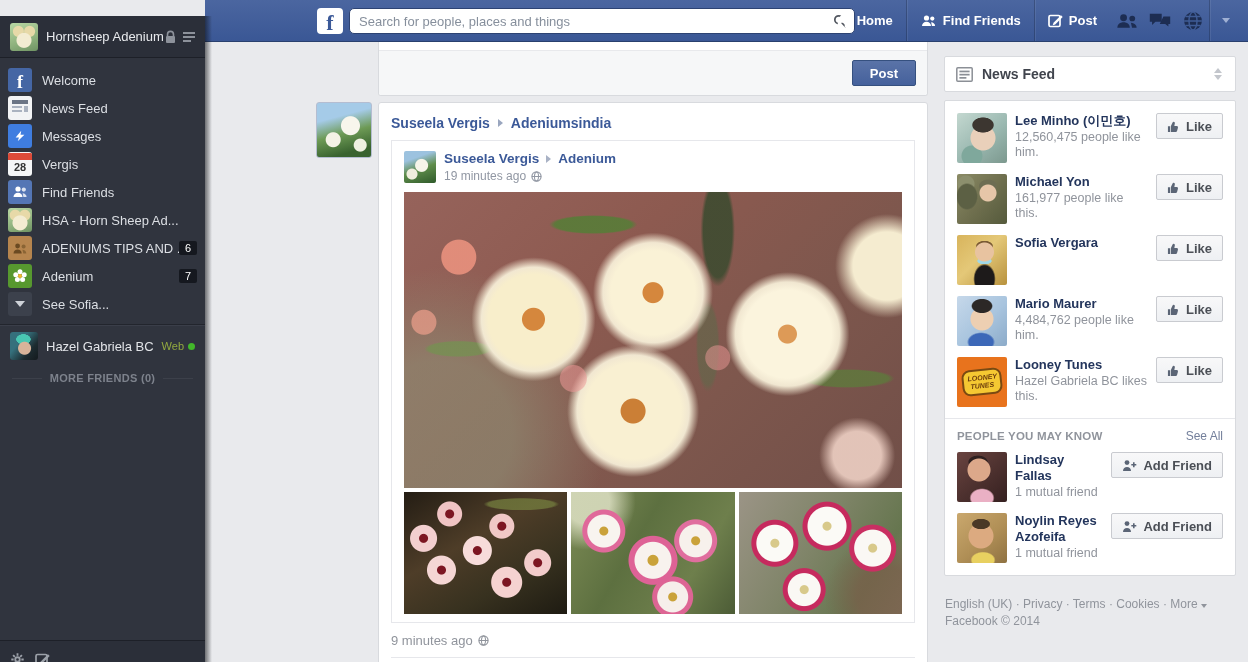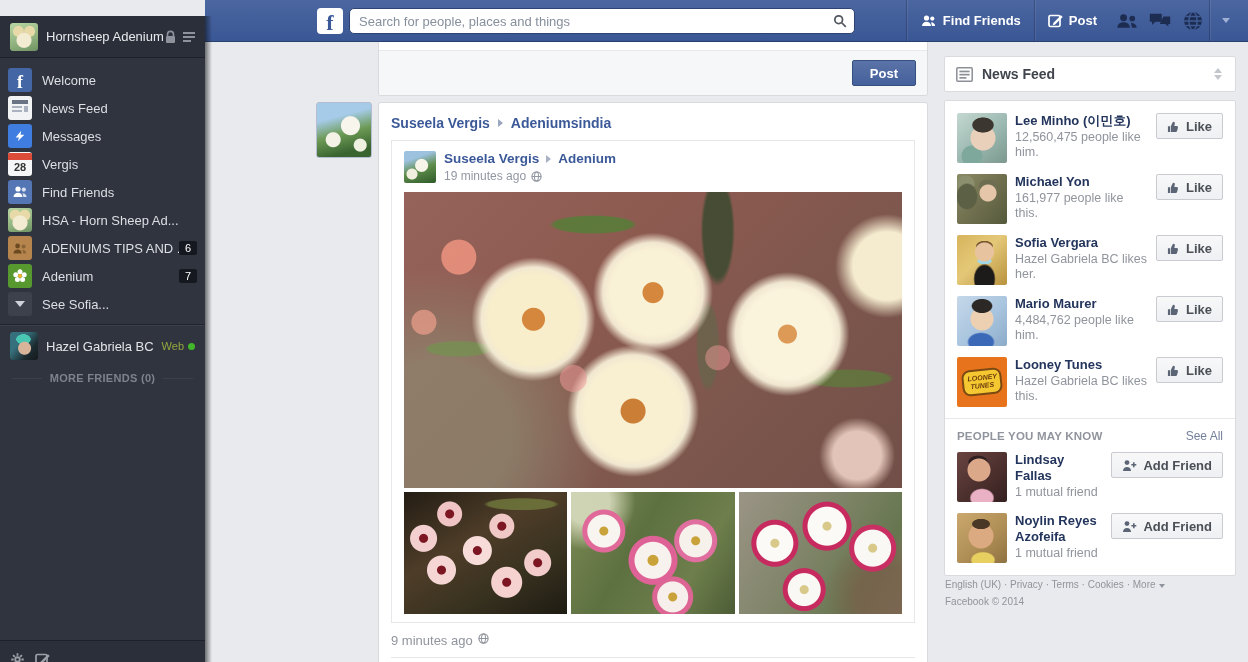--- a/index.html
+++ b/index.html
@@ -192,21 +192,21 @@
     radial-gradient(circle at 54% 28%, #fbfaf6 0 19px, rgba(251,250,246,0) 20px),
     radial-gradient(circle at 82% 46%, #faf8f4 0 18px, rgba(250,248,244,0) 19px),
     radial-gradient(circle at 40% 80%, #faf8f4 0 16px, rgba(250,248,244,0) 17px),
     radial-gradient(circle at 22% 42%, #c62a5e 0 23px, rgba(198,42,94,0) 24px),
     radial-gradient(circle at 54% 28%, #c62a5e 0 24px, rgba(198,42,94,0) 25px),
     radial-gradient(circle at 82% 46%, #c92f62 0 23px, rgba(201,47,98,0) 24px),
     radial-gradient(circle at 40% 80%, #c62a5e 0 21px, rgba(198,42,94,0) 22px),
     radial-gradient(circle at 90% 85%, rgba(120,96,74,.8) 0 16%, rgba(120,96,74,0) 34%),
     linear-gradient(120deg,#9b9486,#7f8468 45%,#66764f 78%,#8b8370); }
 
-  .time-row { margin-top:10px; color:#90949c; font-size:13px; display:flex; 
+  .time-row { margin-top:10px; color:#90949c; font-size:13px; display:flex; align-items:center;
     gap:5px; }
   .action-row { margin-top:9px; border-top:1px solid #e6e7eb; padding-top:8px; display:flex;
     gap:30px; font-size:13px; font-weight:bold; }
 
   
   .rail { position:absolute; left:944px; top:56px; width:292px; }
   .nf-header { height:36px; background:#fff; border:1px solid #d8dade; border-radius:2px;
     display:flex; align-items:center; padding:0 11px; }
   .nf-header .ttl { margin-left:9px; font-size:14px; font-weight:bold; color:#40444d; flex:1; }
   .sorter { display:flex; flex-direction:column; gap:2px; cursor:pointer; padding:4px 2px; }
@@ -259,21 +259,21 @@
     linear-gradient(140deg,#6a4440,#4c302e 55%,#352020); }
   .av-noylin { background:
     radial-gradient(ellipse 14px 8px at 48% 22%, #4a3826 0 60%, rgba(74,56,38,0) 68%),
     radial-gradient(circle at 48% 46%, #dcaa80 0 12px, rgba(220,170,128,0) 13px),
     radial-gradient(ellipse 18px 12px at 52% 94%, #e8d060 0 60%, rgba(232,208,96,0) 70%),
     linear-gradient(140deg,#caa86e,#b08f56 55%,#8f7242); }
   .pymk-divider { border-top:1px solid #e6e7eb; margin:0 -12px; }
   .pymk-head { display:flex; align-items:center; padding:10px 0 9px; }
   .pymk-title { flex:1; font-size:11.5px; font-weight:bold; color:#90949c; letter-spacing:.2px; }
   .see-all { font-size:12px; color:#737f9b; cursor:pointer; }
-  .rail-footer { margin-top:0; font-size:10px; color:#90949c; line-height:17px;
+  .rail-footer { margin-top:20px; font-size:12px; color:#90949c; line-height:17px;
     padding-left:1px; }
   .rail-footer .lnk { cursor:pointer; }
   .caret-sm { display:inline-block; width:0; height:0; border-left:3.5px solid transparent;
     border-right:3.5px solid transparent; border-top:4px solid #90949c; margin-left:3px; }
 
   svg { display:block; }
 </style>
 </head>
 <body>
 
@@ -404,20 +404,26 @@
 <div class="navbar">
   <div class="fb-logo">f</div>
   <div class="search-wrap">
     <input class="search-input" placeholder="Search for people, places and things" style="">
     <svg class="search-mag" width="14" height="14" viewBox="0 0 16 16">
       <circle cx="6.5" cy="6.5" r="4.4" fill="none" stroke="#51565f" stroke-width="2"></circle>
       <line x1="10" y1="10" x2="14.6" y2="14.6" stroke="#51565f" stroke-width="2"></line>
     </svg>
   </div>
   <div class="nav-right">
+    <div class="nav-item">
+      <svg width="16" height="15" viewBox="0 0 16 15">
+        <path d="M8 .8 15.3 7.6h-2.1V14H9.7V9.8H6.3V14H2.8V7.6H.7Z" fill="#fff"></path>
+      </svg>
+      <span>Home</span>
+    </div>
     <div class="nav-sep"></div>
     <div class="nav-item">
       <svg width="17" height="14" viewBox="0 0 16 14">
         <circle cx="6" cy="4" r="2.6" fill="#fff"></circle>
         <path d="M1.5 12c0-2.7 2-4.3 4.5-4.3S10.5 9.3 10.5 12z" fill="#fff"></path>
         <circle cx="11.8" cy="4.6" r="2.1" fill="#fff"></circle>
         <path d="M10.6 8.2c2.3.2 4 1.6 4 3.8h-3.2z" fill="#fff"></path>
       </svg>
       <span>Find Friends</span>
     </div>
@@ -567,21 +573,20 @@
           </svg>
           <span>Like</span>
         </button>
       </div>
     </div>
 
     <div class="sug">
       <div class="avatar av50 av-sofia"></div>
       <div class="sug-mid">
         <div class="sug-name">Sofia Vergara</div>
-        <div class="sug-desc">Hazel Gabriela BC likes her.</div>
       </div>
       <div class="sug-btncol">
         <button class="btn-lite">
           <svg width="13" height="13" viewBox="0 0 14 14">
             <path d="M1 6.6h2.4V13H1zM4.2 13h4.9c.9 0 1.6-.6 1.8-1.4l.9-3.3A1.5 1.5 0 0 0 10.3 6.4H7.9l.5-2.5A1.3 1.3 0 0 0 6 2.7L4.2 6.4z" fill="#5b6576"></path>
           </svg>
           <span>Like</span>
         </button>
       </div>
     </div>

